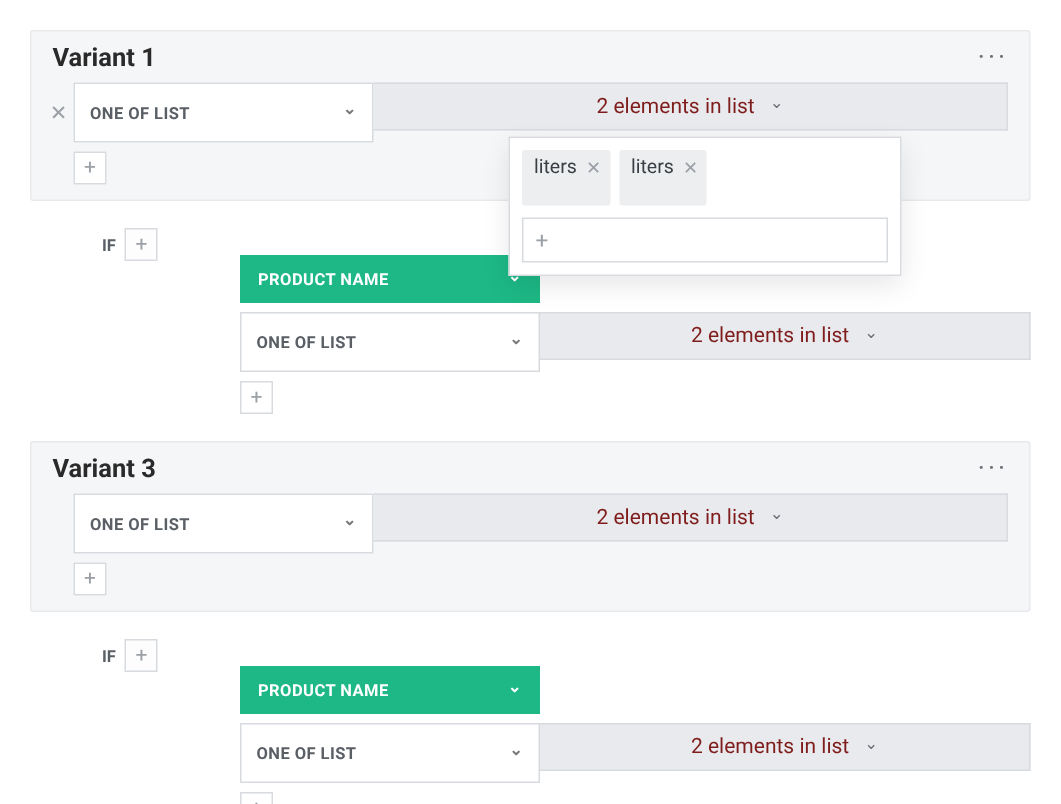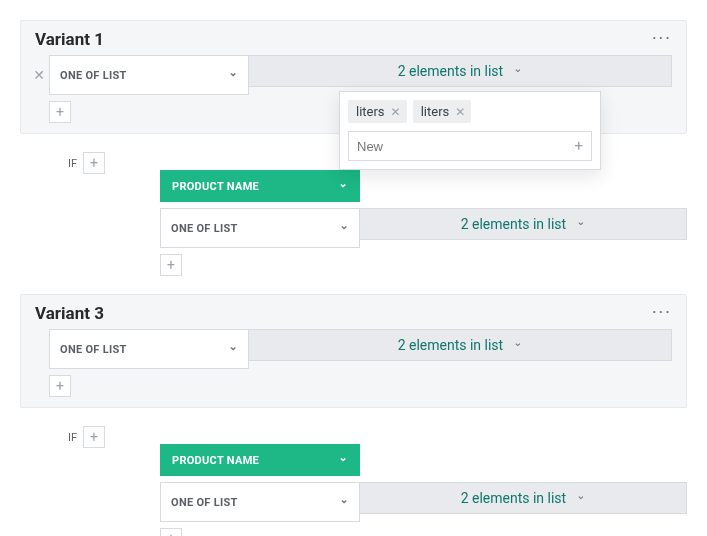--- a/index.html
+++ b/index.html
@@ -73,21 +73,21 @@
   .elements-box {
     background: #e9eaed;
     border: 1px solid #d7dade;
     border-left: none;
     height: 32px;
     flex: 1;
     display: flex;
     align-items: center;
     justify-content: center;
     gap: 10px;
-    color: #0f766e;
+    color: #7f1d1d;
     font-size: 14px;
     cursor: pointer;
   }
   .elements-box .chev {
     font-size: 11px;
     color: #6b6f76;
   }
   .plus-box {
     width: 22px;
     height: 22px;
@@ -107,21 +107,21 @@
   }
   .if-row {
     display: flex;
     align-items: center;
     gap: 6px;
     margin-left: 18px;
     margin-bottom: 0;
   }
   .if-label {
     font-size: 11px;
-    font-weight: 400;
+    font-weight: 700;
     color: #5a5f66;
   }
   .if-plus {
     width: 22px;
     height: 22px;
     border: 1px solid #d7dade;
     background: #fdfdfd;
     display: flex;
     align-items: center;
     justify-content: center;
@@ -178,21 +178,21 @@
   }
   .tag-wrap {
     display: flex;
     gap: 6px;
     margin-bottom: 8px;
     flex-wrap: wrap;
   }
   .tag {
     background: #eceef0;
     border-radius: 2px;
-    padding: 4px 6px 4px 8px;
+    padding: 4px 6px 18px 8px;
     display: flex;
     align-items: center;
     gap: 6px;
     font-size: 13px;
     color: #3a3f45;
   }
   .tag .x {
     color: #9ca1a8;
     font-size: 12px;
     cursor: pointer;
@@ -244,21 +244,20 @@
         <div class="tag">
           <span>liters</span>
           <span class="x">✕</span>
         </div>
         <div class="tag">
           <span>liters</span>
           <span class="x">✕</span>
         </div>
       </div>
       <div class="new-row">
-        <input type="text" placeholder="New" style="">
         <span class="plus">+</span>
       </div>
     </div>
   </div>
   <div class="plus-box">+</div>
 </div>
 
 <div class="nested">
   <div class="if-row">
     <span class="if-label">IF</span>

